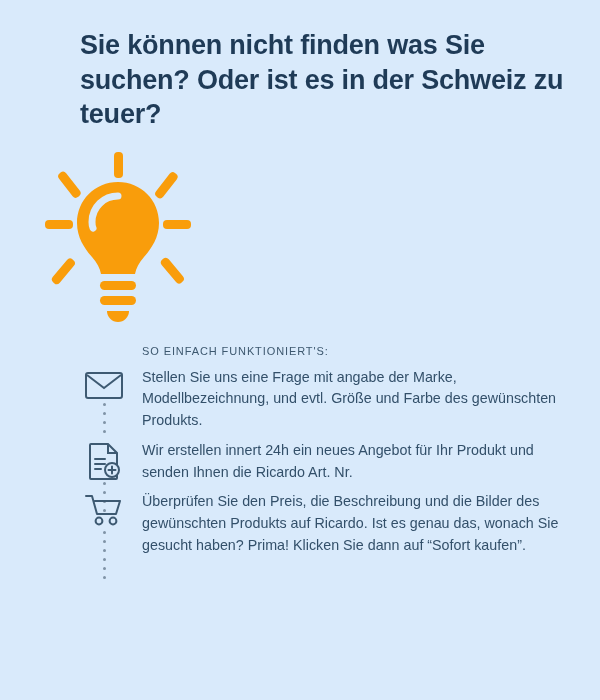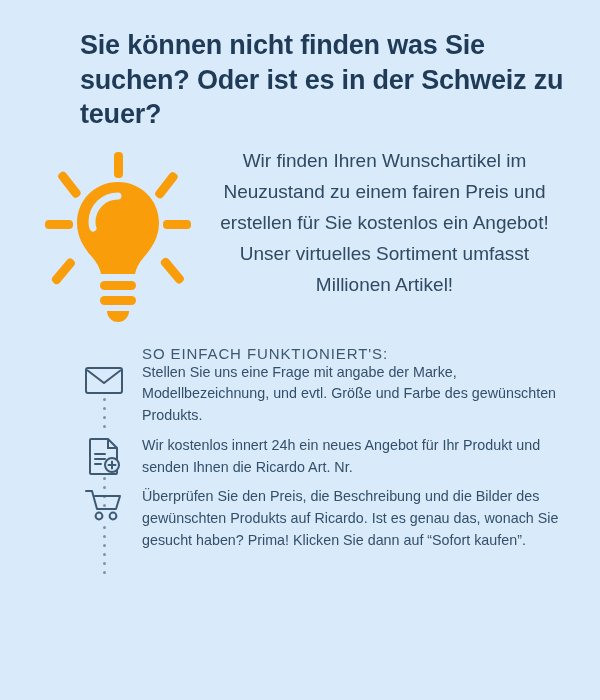--- a/index.html
+++ b/index.html
@@ -50,23 +50,24 @@
     color: #2f4a63;
     text-align: center;
     padding-right: 6px;
   }
   .steps-block {
     margin-top: 18px;
     padding-left: 112px;
     position: relative;
   }
   .steps-title {
-    font-size: 15px;
+    font-size: 11px;
     letter-spacing: 0.9px;
     color: #3d586f;
+    margin-bottom: 10px;
   }
   .step {
     display: flex;
     align-items: center;
     margin-bottom: 8px;
     position: relative;
   }
   .step-icon {
     position: absolute;
     left: -62px;
@@ -120,21 +121,20 @@
           <path d="M75 30 C52 30 34 48 34 71 c0 15 8 26 15 34 5 6 8 11 9 17 l34 0 c1-6 4-11 9-17 7-8 15-19 15-34 0-23-18-41-41-41z"></path>
 
           <path d="M75 44 c-14 0-26 11-26 26 0 2 0 4 1 6" fill="none" stroke="#d9eafb" stroke-width="7" stroke-linecap="round"></path>
 
           <rect x="57" y="129" width="36" height="9" rx="4.5"></rect>
           <rect x="57" y="144" width="36" height="9" rx="4.5"></rect>
           <path d="M64 159 h22 a11 11 0 0 1 -22 0z"></path>
         </g>
       </svg>
     </div>
-    <div class="intro-text">Wir finden Ihren Wunschartikel im Neuzustand zu einem fairen Preis und erstellen für Sie kostenlos ein Angebot!  Unser virtuelles Sortiment umfasst Millionen Artikel!</div>
   </div>
 
   <div class="steps-block">
     <div class="steps-title">SO EINFACH FUNKTIONIERT'S:</div>
 
     <div class="step">
       <span class="step-icon">
         <svg width="40" height="32" viewBox="0 0 40 32" aria-hidden="true">
           <rect x="2" y="4" width="36" height="25" rx="2" fill="none" stroke="#3e5a72" stroke-width="2"></rect>
           <path d="M3 6 L20 19 L37 6" fill="none" stroke="#3e5a72" stroke-width="2"></path>
@@ -158,21 +158,21 @@
           <circle cx="25" cy="28" r="7" fill="#d9eafb" stroke="#3e5a72" stroke-width="2"></circle>
           <path d="M25 24.5 v7 M21.5 28 h7" stroke="#3e5a72" stroke-width="2" stroke-linecap="round"></path>
         </svg>
       </span>
       <span class="dots" style="top:42px;">
         <span></span>
           <span></span>
           <span></span>
           <span></span>
       </span>
-      <div class="step-text">Wir kostenlos innert 24h ein neues Angebot für Ihr Produkt und senden Ihnen die Ricardo Art. Nr.</div>
+      <div class="step-text">Wir erstellen innert 24h ein neues Angebot für Ihr Produkt und senden Ihnen die Ricardo Art. Nr.</div>
     </div>
 
     <div class="step">
       <span class="step-icon">
         <svg width="40" height="34" viewBox="0 0 40 34" aria-hidden="true">
           <path d="M2 3 h6 l5 18 h19 l4 -13 H11" fill="none" stroke="#3e5a72" stroke-width="2" stroke-linecap="round" stroke-linejoin="round"></path>
           <circle cx="15" cy="28" r="3.4" fill="none" stroke="#3e5a72" stroke-width="2"></circle>
           <circle cx="29" cy="28" r="3.4" fill="none" stroke="#3e5a72" stroke-width="2"></circle>
         </svg>
       </span>

